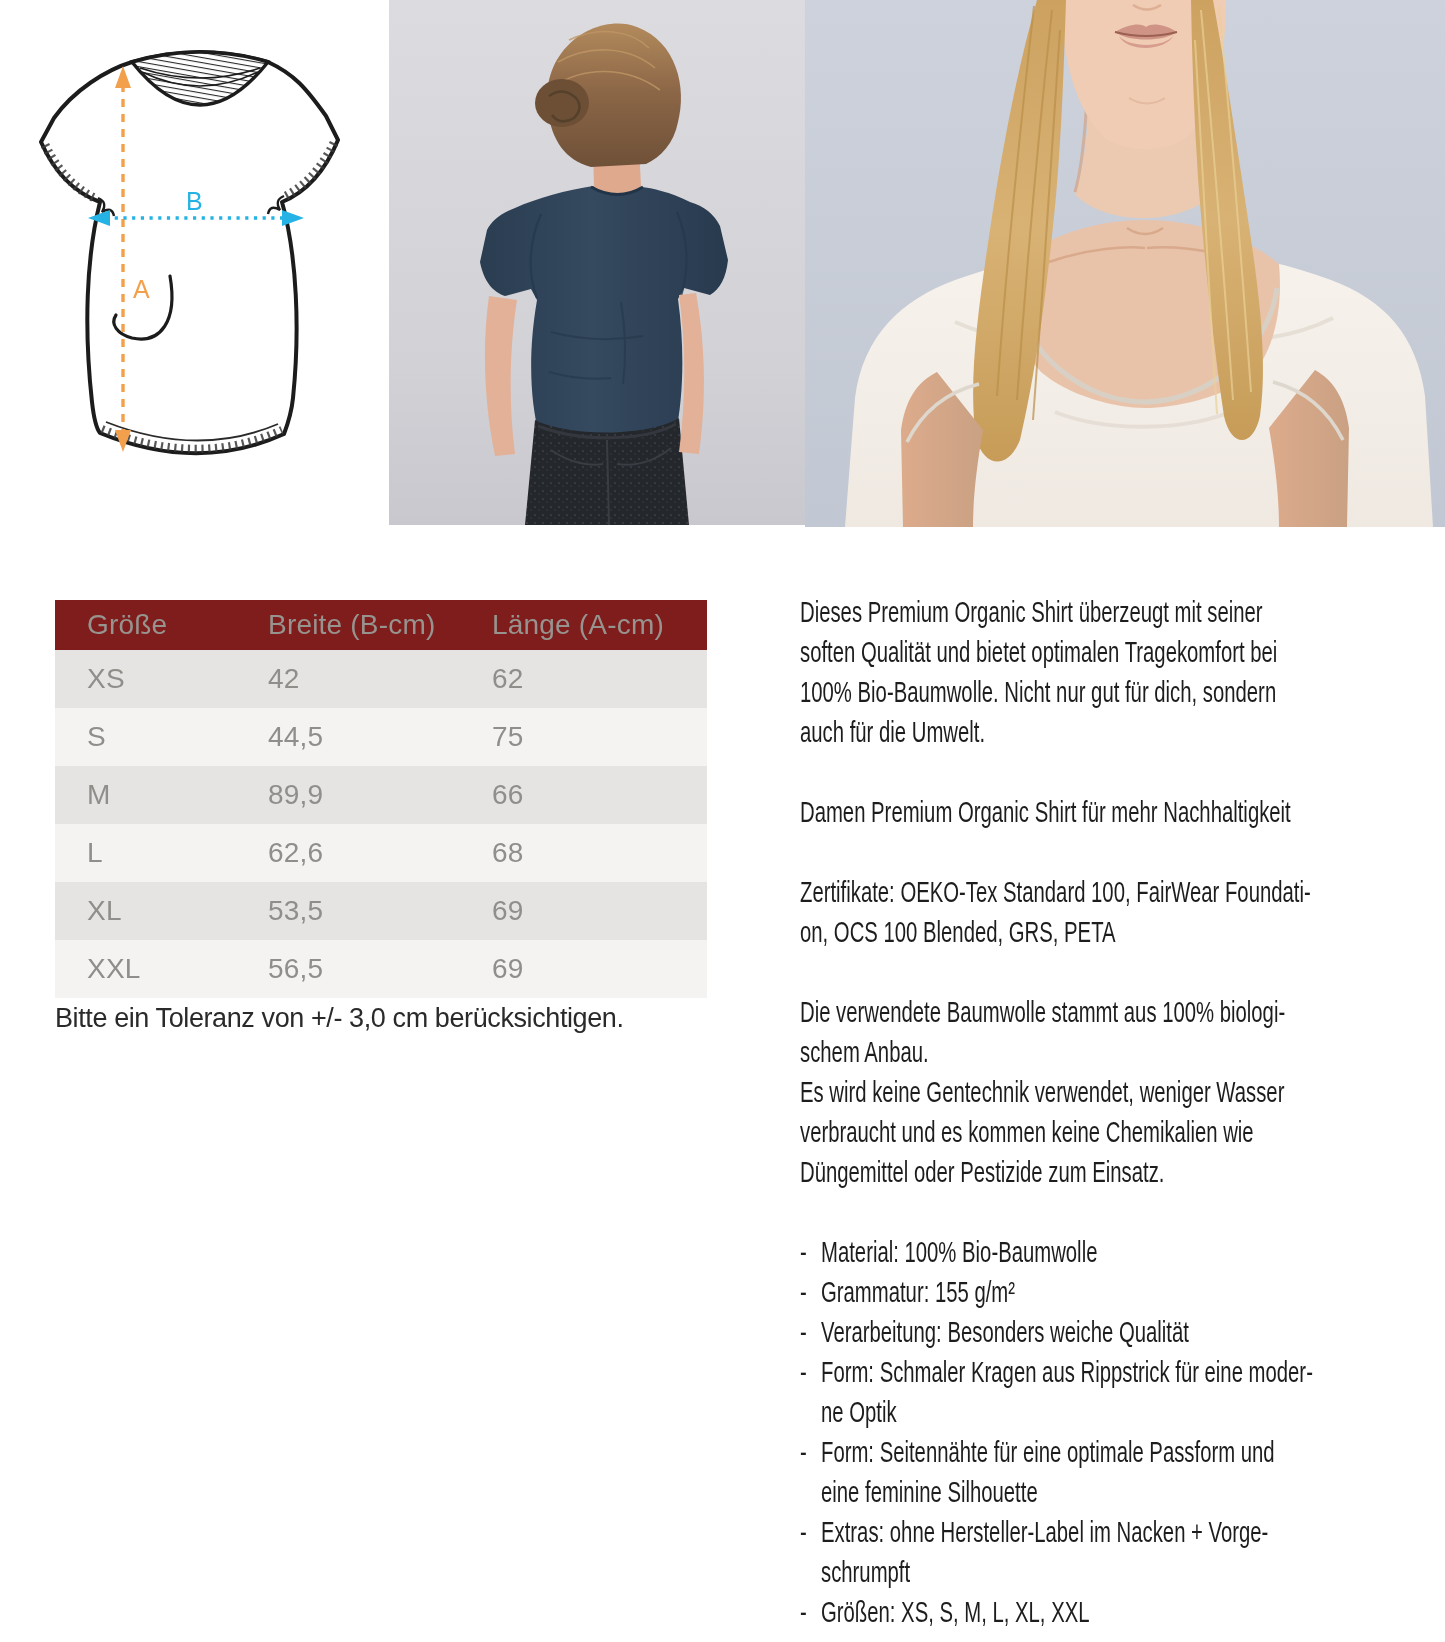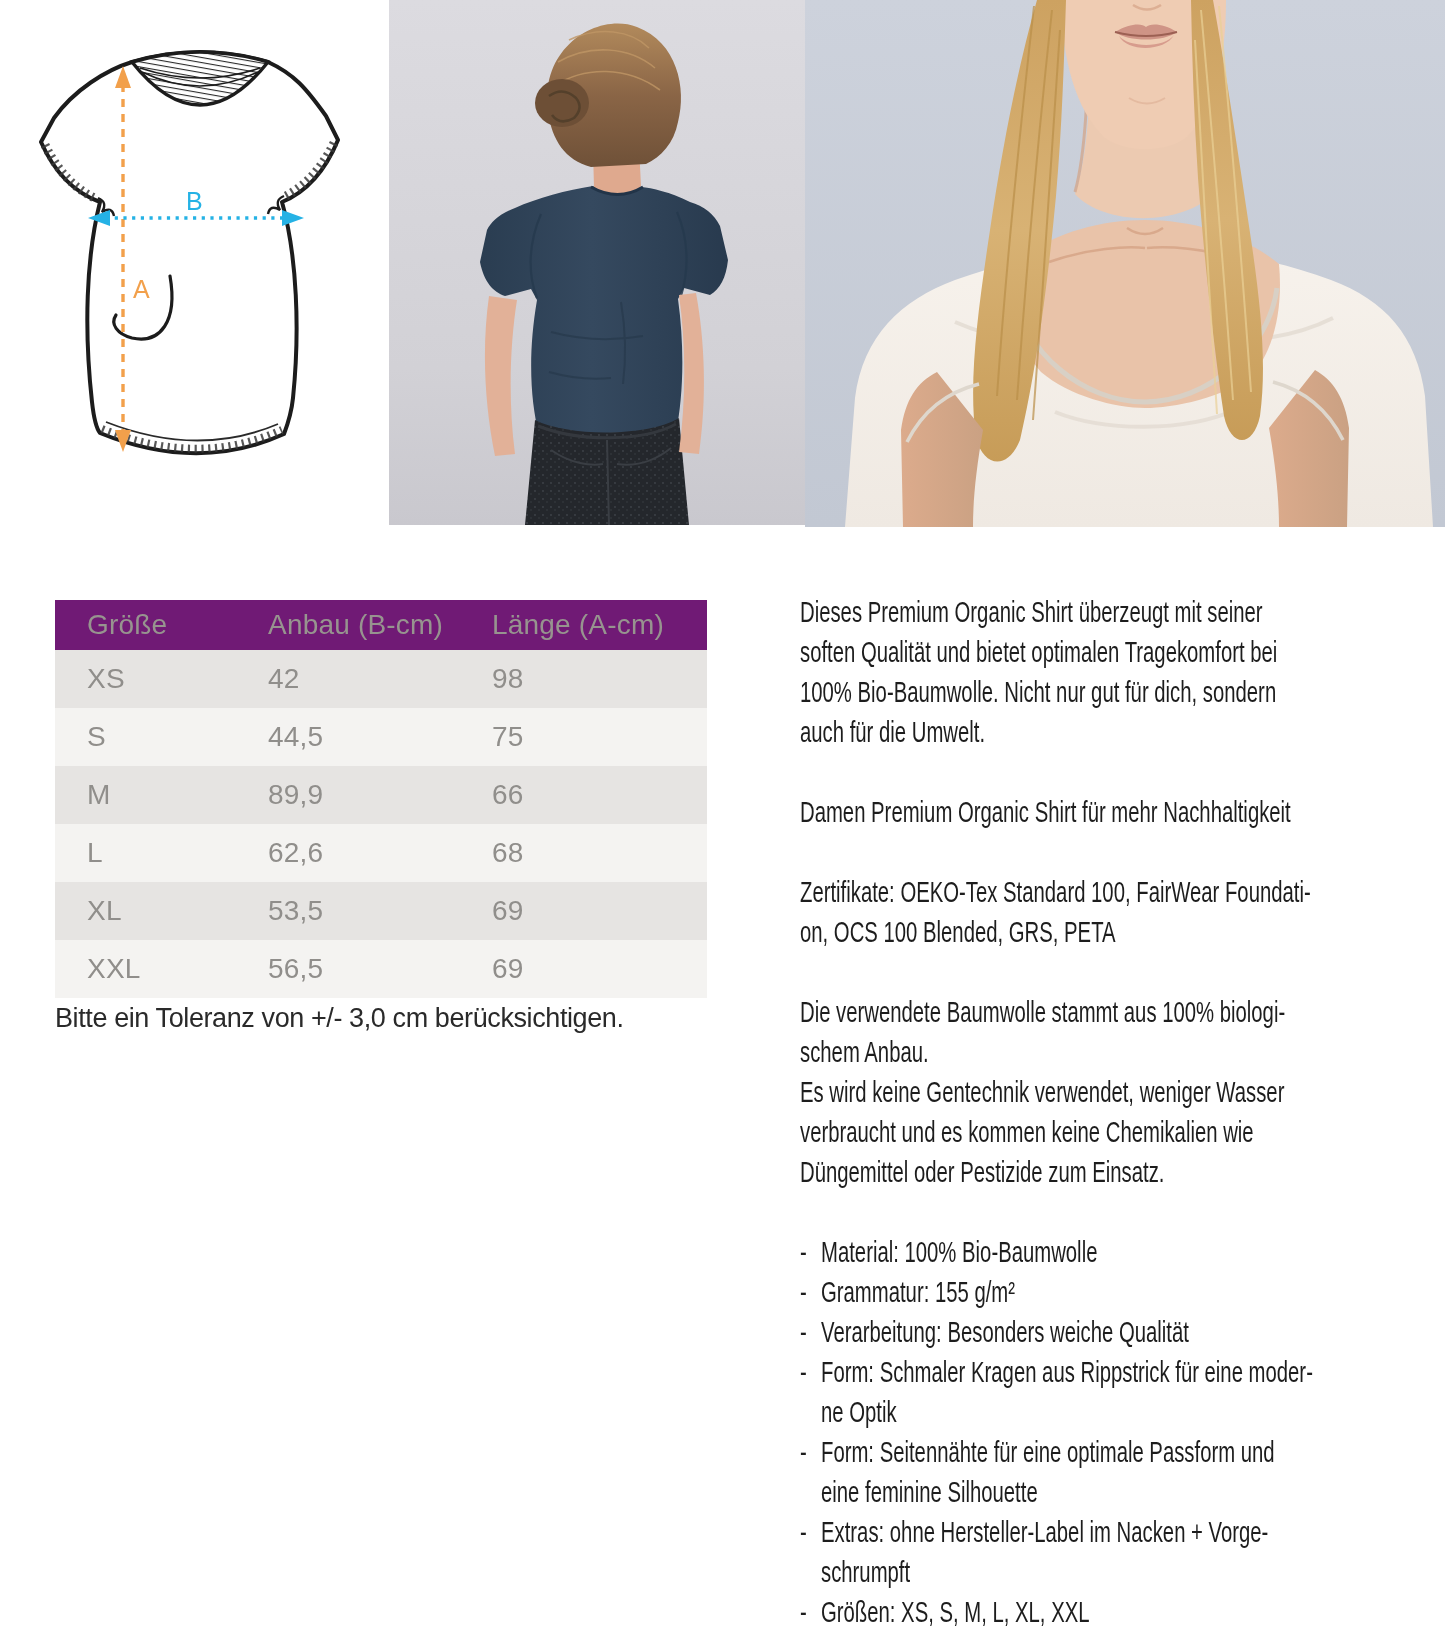--- a/index.html
+++ b/index.html
@@ -11,21 +11,21 @@
   .diagram{left:20px;top:30px;width:340px;height:450px;}
 
   
   .photo-back{left:389px;top:0;width:416px;height:525px;}
   .photo-front{left:805px;top:0;width:640px;height:527px;}
   .photo-back svg,.photo-front svg,.diagram svg{display:block;}
 
   
   .size-table{left:55px;top:600px;width:652px;font-size:28px;color:#908e8b;letter-spacing:0.2px;}
   .trow{display:grid;grid-template-columns:213px 224px 215px;align-items:center;}
-  .trow.head{height:50px;background:#701a75;color:#97948f;}
+  .trow.head{height:50px;background:#7f1d1d;color:#97948f;}
   .trow.r{height:58px;}
   .trow.odd{background:#e6e4e2;}
   .trow.even{background:#f4f3f1;}
   .tcell{padding-left:32px;white-space:nowrap;}
   .tcell.c2,.tcell.c3{padding-left:0;}
 
   
   .tolerance{left:55px;top:1000px;width:690px;font-size:27px;line-height:36px;
              color:#2a2a2a;letter-spacing:-0.4px;}
 
@@ -218,27 +218,27 @@
 
       <path d="M 96 430 C 100 400, 112 382, 132 372 L 178 430 C 171 470, 168 500, 168 527 L 98 527 Z" fill="url(#armF)"></path>
       <path d="M 544 428 C 540 398, 528 380, 510 370 L 464 428 C 471 468, 474 500, 474 527 L 542 527 Z" fill="url(#armF)"></path>
       <path d="M 102 442 C 118 410, 142 392, 174 384 M 538 440 C 522 408, 498 390, 468 382" fill="none" stroke="#ded7cd" stroke-width="3.5"></path>
     </svg>
   </div>
 
   <div class="abs size-table">
     <div class="trow head">
       <div class="tcell c1">Größe</div>
-      <div class="tcell c2">Anbau (B-cm)</div>
+      <div class="tcell c2">Breite (B-cm)</div>
       <div class="tcell c3">Länge (A-cm)</div>
     </div>
     <div class="trow r odd">
       <div class="tcell c1">XS</div>
       <div class="tcell c2">42</div>
-      <div class="tcell c3">98</div>
+      <div class="tcell c3">62</div>
     </div>
     <div class="trow r even">
       <div class="tcell c1">S</div>
       <div class="tcell c2">44,5</div>
       <div class="tcell c3">75</div>
     </div>
     <div class="trow r odd">
       <div class="tcell c1">M</div>
       <div class="tcell c2">89,9</div>
       <div class="tcell c3">66</div>

